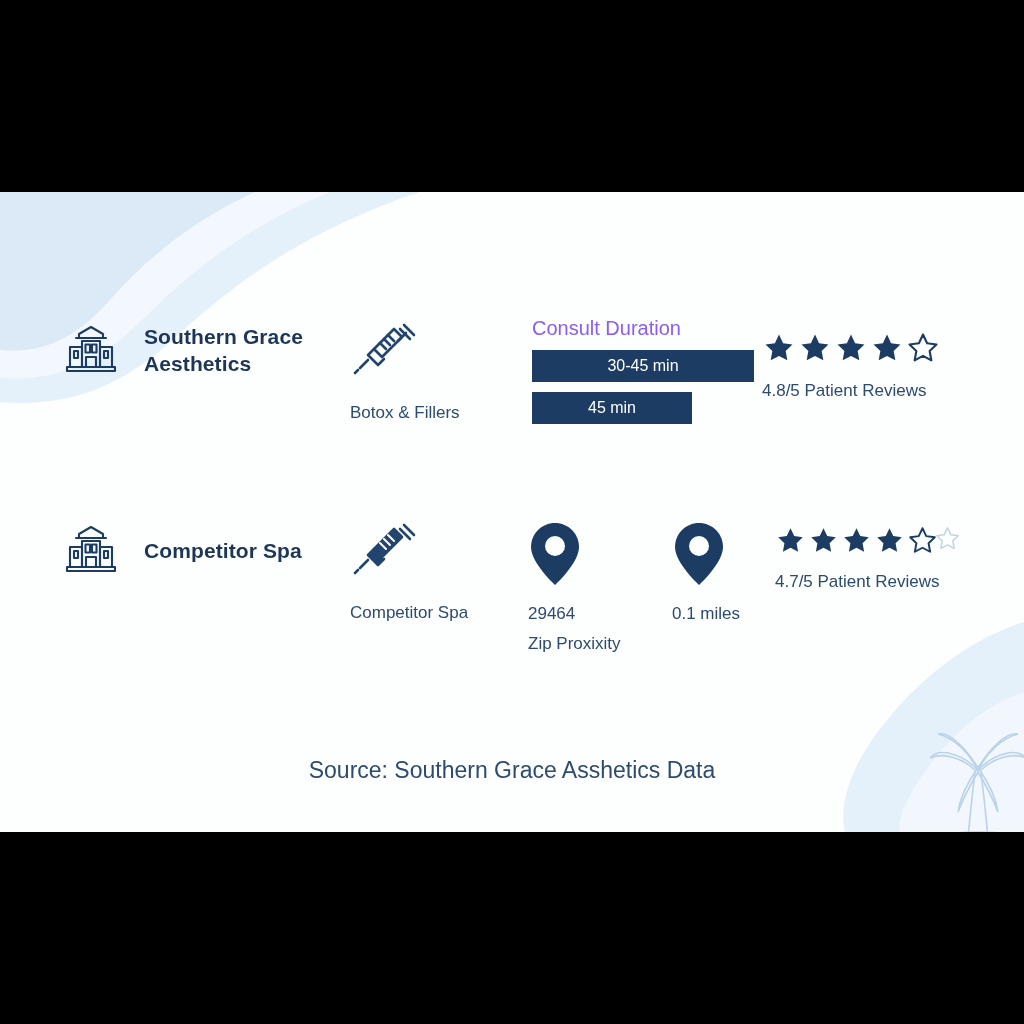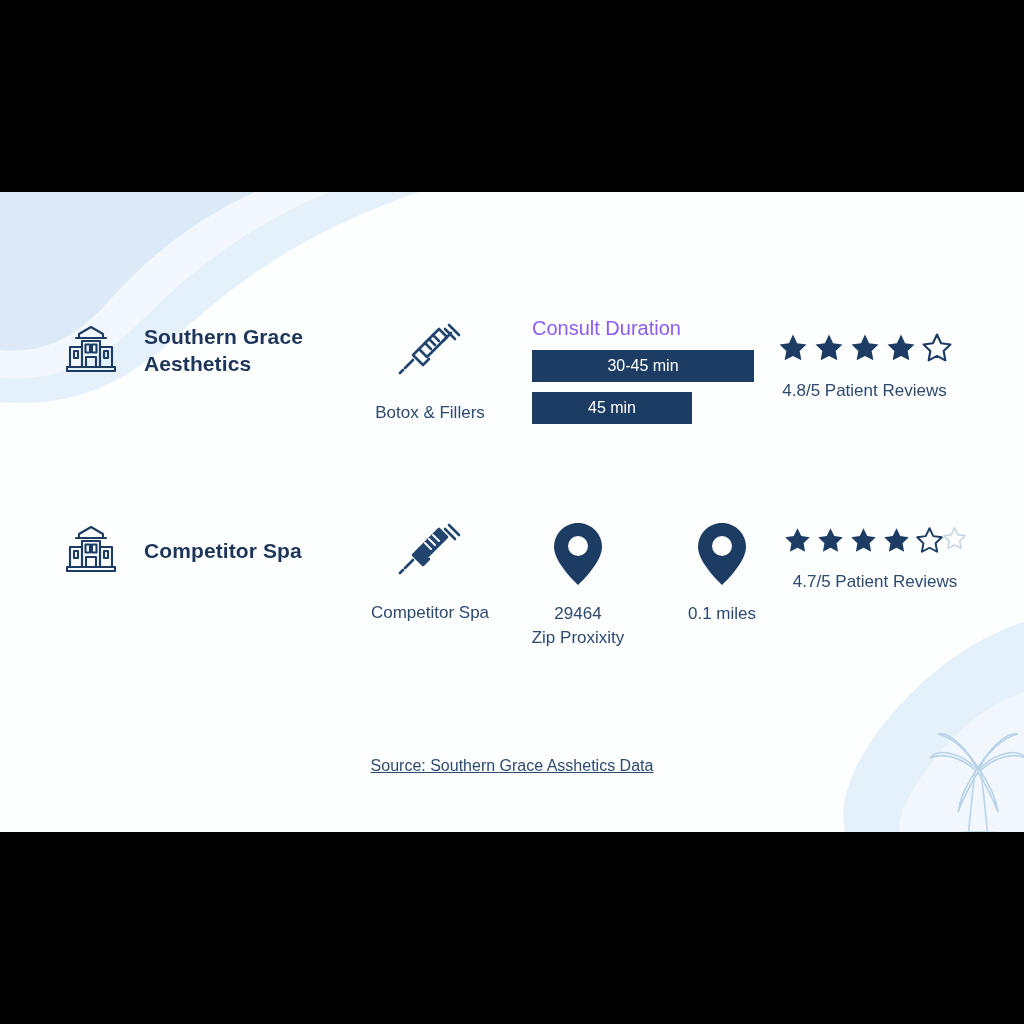--- a/index.html
+++ b/index.html
@@ -56,21 +56,21 @@
     width: 1024px;
     height: 160px;
   }
   .row-1 { top: 125px; }
   .row-2 { top: 325px; }
 
   .cell {
     position: absolute;
     display: flex;
     flex-direction: column;
-    align-items: center;
+    align-items: flex-start;
   }
 
   
   .org-cell {
     left: 60px;
     top: 0;
     width: 300px;
     flex-direction: row;
     align-items: center;
     gap: 22px;
@@ -149,23 +149,22 @@
     white-space: nowrap;
   }
 
   
   .footer {
     position: absolute;
     left: 0;
     top: 565px;
     width: 1024px;
     text-align: center;
-    font-size: 16px;
+    font-size: 23px;
     color: #2d4a70;
-    text-decoration: underline;
   }
 </style>
 </head>
 <body>
 
 <div id="stage">
 
   <div class="letterbox top"></div>
   <div class="letterbox bottom"></div>
 
@@ -305,21 +304,21 @@
       </div>
 
       <div class="cell pin-cell-a">
         <span>
           <svg width="54" height="66" viewBox="0 0 54 66">
             <path d="M27,2 C13.7,2 3,12.7 3,26 C3,42 27,64 27,64 C27,64 51,42 51,26 C51,12.7 40.3,2 27,2 Z" fill="#1d3c63"></path>
             <circle cx="27" cy="25" r="10" fill="#fdfefe"></circle>
           </svg>
         </span>
         <span class="pin-caption">29464</span>
-        <span class="pin-caption" style="margin-top:2px">Zip Proxixity</span>
+        <span class="pin-caption" style="margin-top:8px">Zip Proxixity</span>
       </div>
 
       <div class="cell pin-cell-b">
         <span>
           <svg width="54" height="66" viewBox="0 0 54 66">
             <path d="M27,2 C13.7,2 3,12.7 3,26 C3,42 27,64 27,64 C27,64 51,42 51,26 C51,12.7 40.3,2 27,2 Z" fill="#1d3c63"></path>
             <circle cx="27" cy="25" r="10" fill="#fdfefe"></circle>
           </svg>
         </span>
         <span class="pin-caption">0.1 miles</span>

